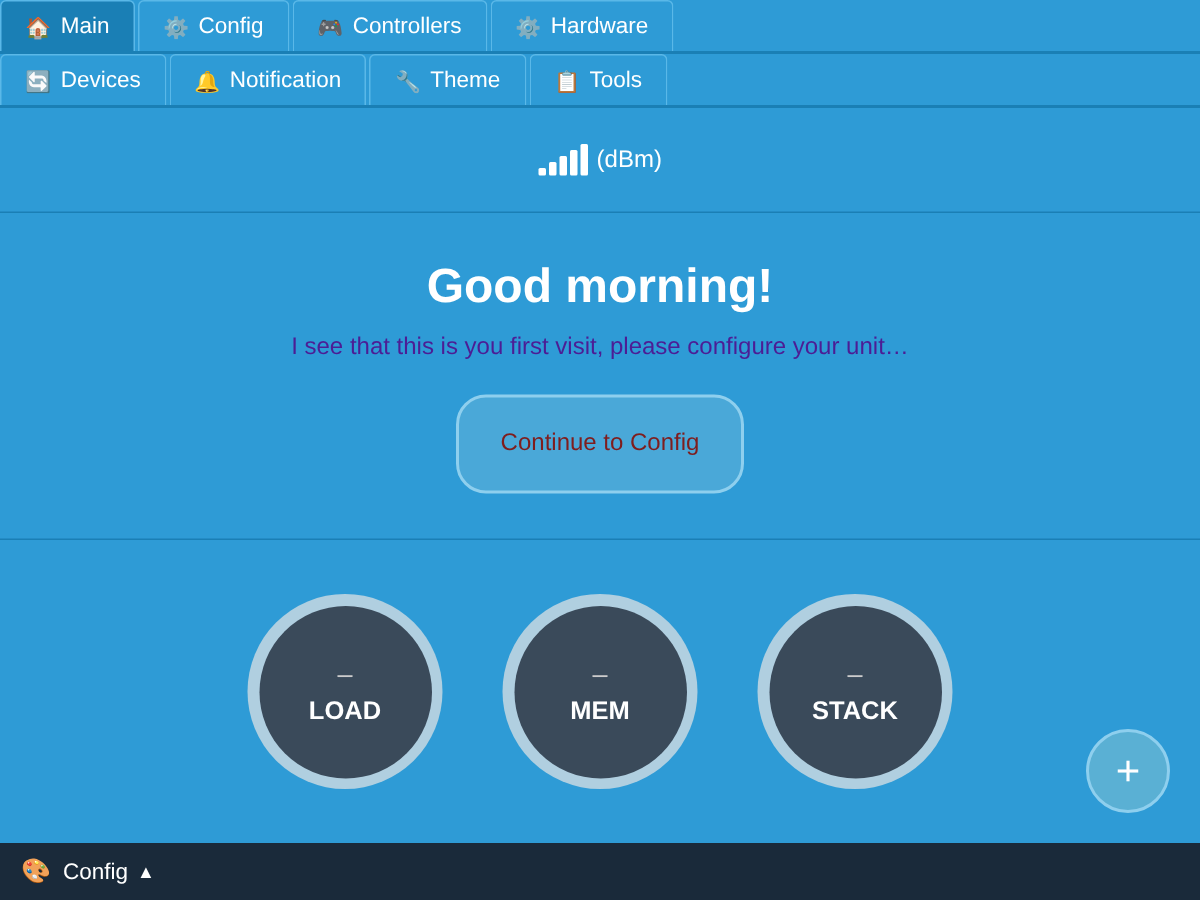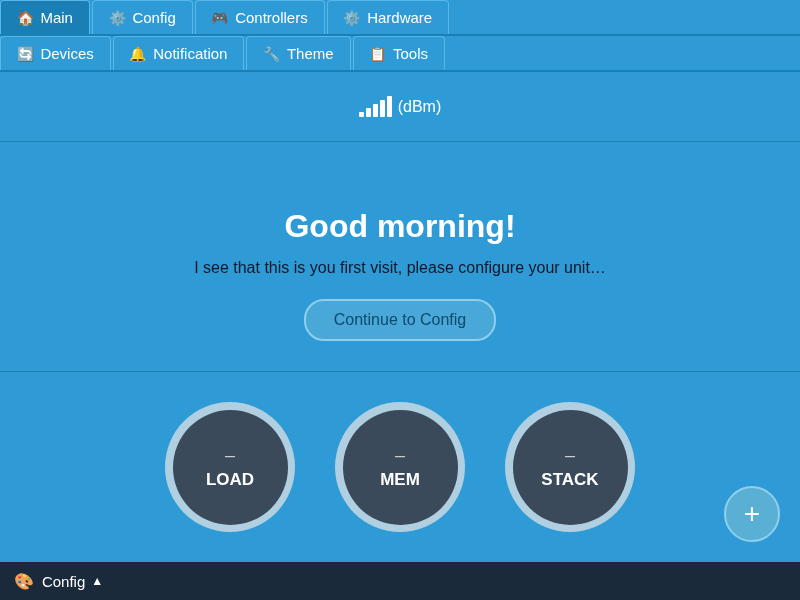--- a/index.html
+++ b/index.html
@@ -79,35 +79,34 @@
       justify-content: center;
       padding: 30px 20px;
       border-bottom: 1px solid #1a7fb5;
       flex-shrink: 0;
     }
     .welcome-title {
       color: white;
       font-size: 32px;
       font-weight: 700;
       margin-bottom: 14px;
-      margin-top: 36px;
     }
     .welcome-subtitle {
-      color: #0f172a;
+      color: #4c1d95;
       font-size: 16px;
       margin-bottom: 22px;
       text-align: center;
     }
     .continue-btn {
       background: #4aa8d8;
       border: 2px solid #8ecfee;
       border-radius: 20px;
-      color: #0c4a6e;
-      font-size: 16px;
-      padding: 10px 28px;
+      color: #7f1d1d;
+      font-size: 16px;
+      padding: 22px 28px;
       cursor: pointer;
       outline: none;
     }
 
     
     .stats-section {
       flex: 1;
       background: #2e9bd6;
       display: flex;
       align-items: center;

